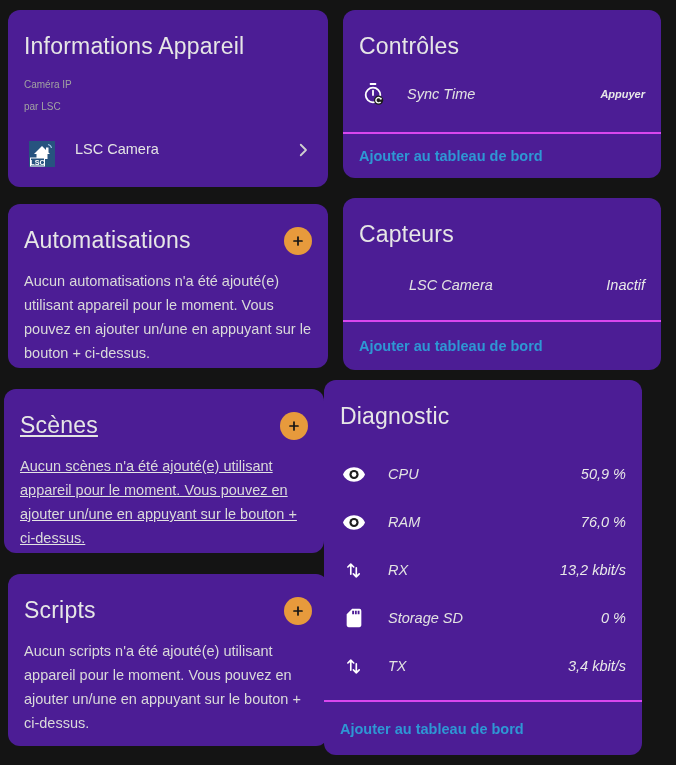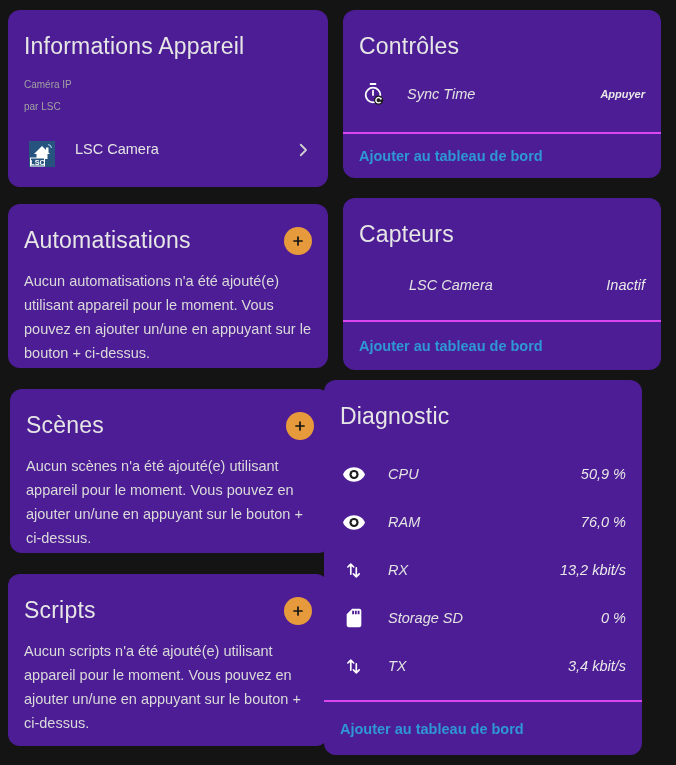--- a/index.html
+++ b/index.html
@@ -127,21 +127,21 @@
     <div class="card-title">Automatisations</div>
     <div class="plus-btn">
       <svg width="16" height="16" viewBox="0 0 24 24">
           <path d="M12 6v12M6 12h12" stroke="#151515" stroke-width="2.6" stroke-linecap="round"></path>
         </svg>
     </div>
   </div>
   <div class="empty-text">Aucun automatisations n'a été ajouté(e) utilisant appareil pour le moment. Vous pouvez en ajouter un/une en appuyant sur le bouton + ci-dessus.</div>
 </div>
 
-<div class="card" style="left:10px; top:389px; width:320px; height:164px;">
+<div class="card" style="left:4px; top:389px; width:320px; height:164px;text-decoration:underline;">
   <div class="title-row">
     <div class="card-title">Scènes</div>
     <div class="plus-btn">
       <svg width="16" height="16" viewBox="0 0 24 24">
           <path d="M12 6v12M6 12h12" stroke="#151515" stroke-width="2.6" stroke-linecap="round"></path>
         </svg>
     </div>
   </div>
   <div class="empty-text">Aucun scènes n'a été ajouté(e) utilisant appareil pour le moment. Vous pouvez en ajouter un/une en appuyant sur le bouton + ci-dessus.</div>
 </div>

